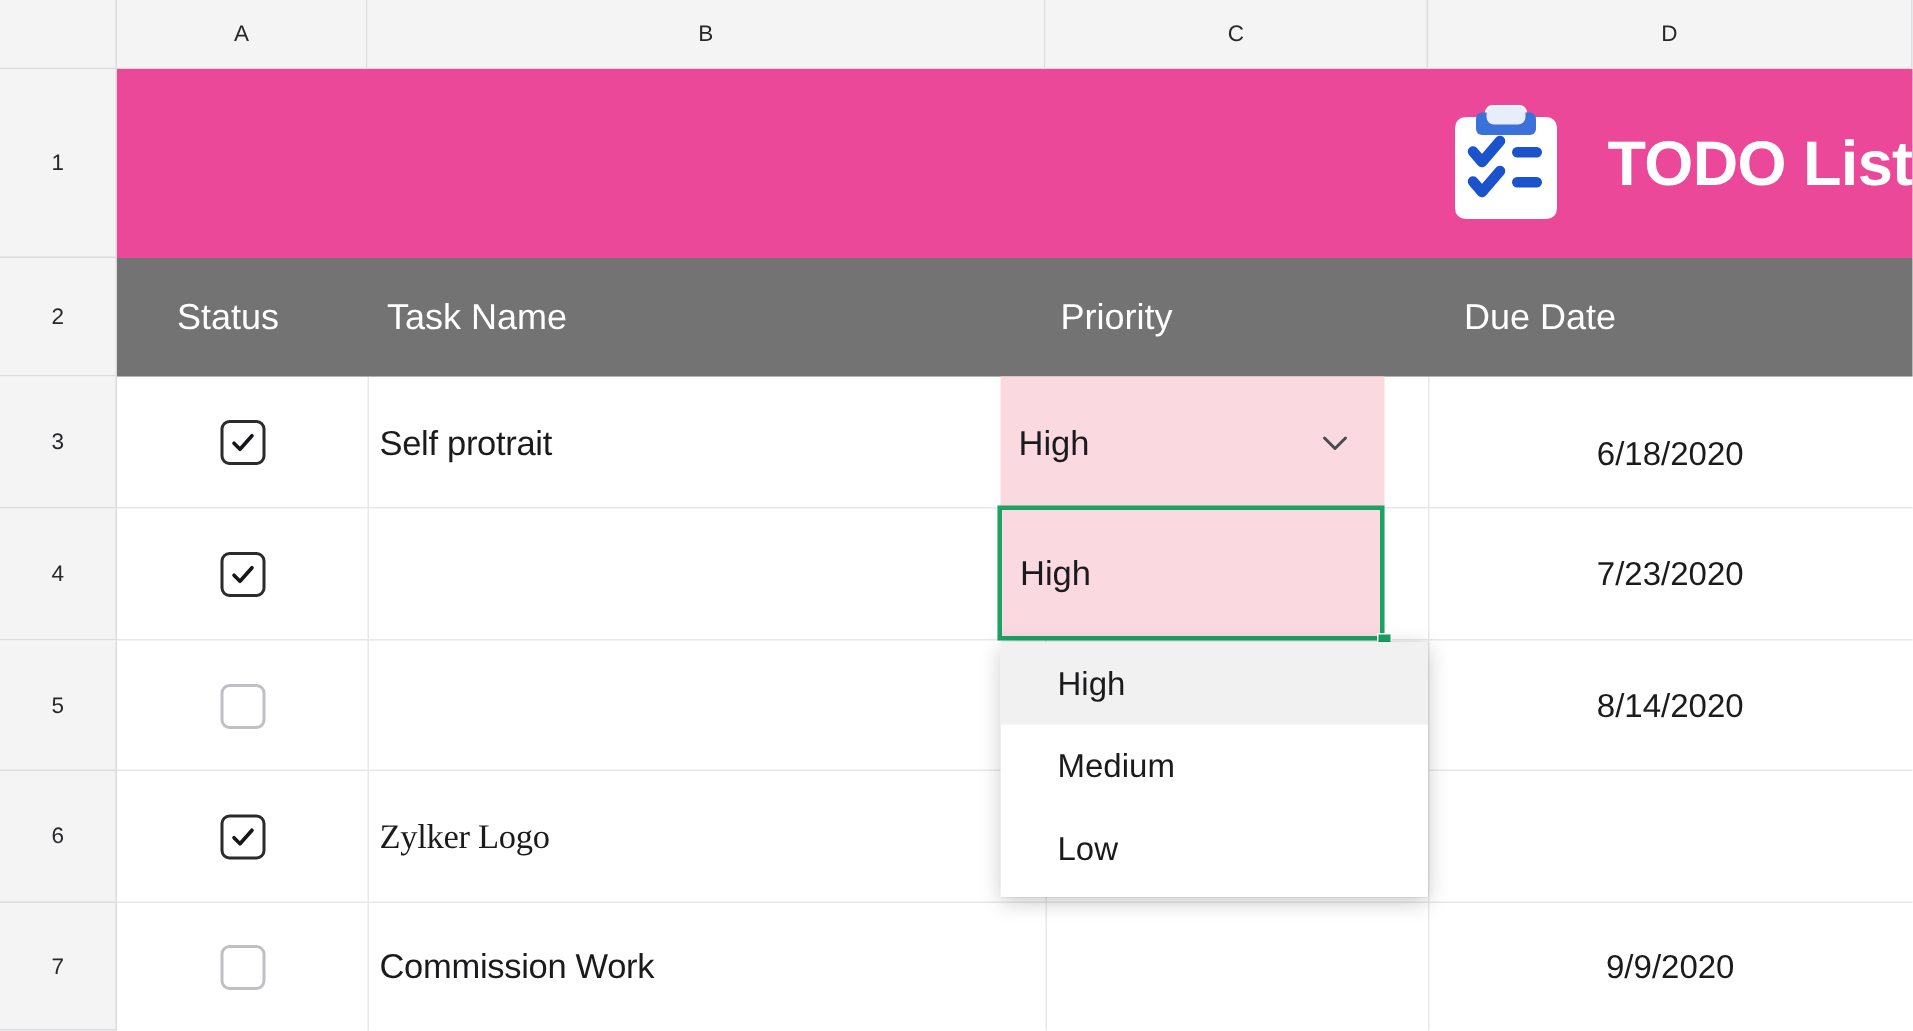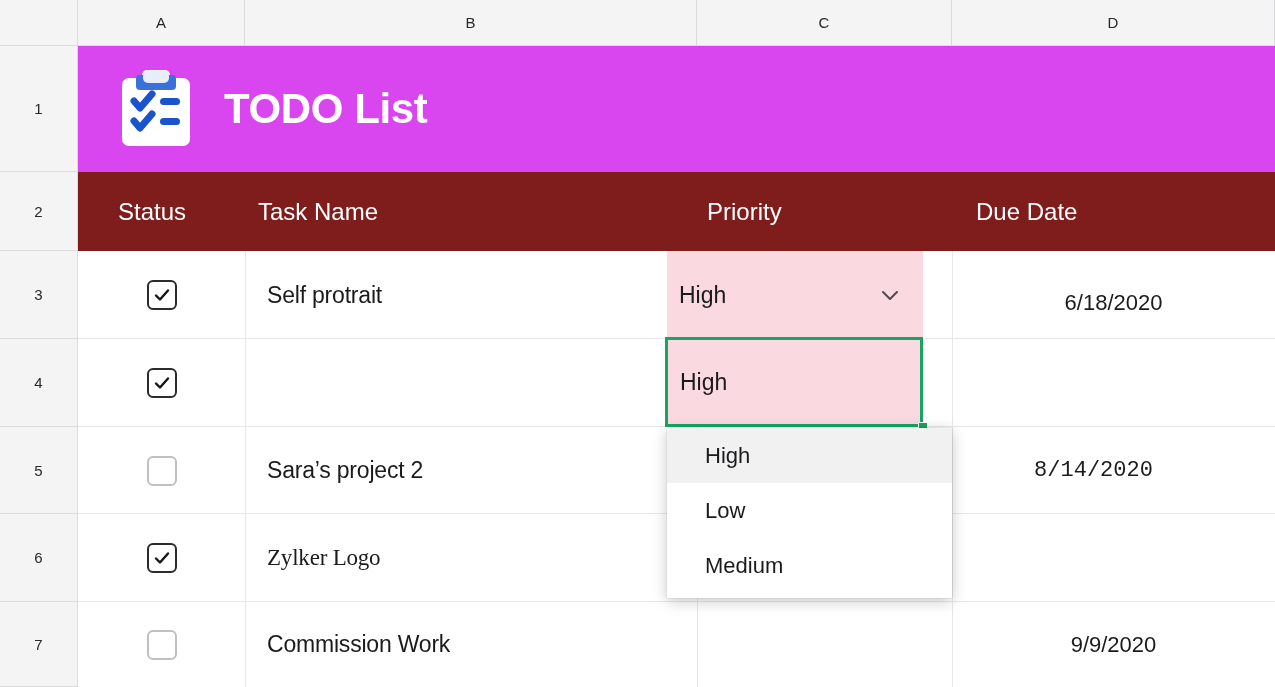--- a/index.html
+++ b/index.html
@@ -91,25 +91,26 @@
     top: 0;
     width: 1px;
     background: #e8e8ea;
   }
 
   
   .title-banner {
     position: absolute;
     left: 78px; top: 46px;
     width: 1197px; height: 126px;
-    background: #d946ef;
+    background: #ec4899;
     display: flex;
     align-items: center;
     padding-left: 42px;
     box-sizing: border-box;
+    justify-content: flex-end;
   }
   .clipboard-icon {
     width: 72px;
     height: 78px;
     flex: 0 0 auto;
     display: block;
   }
   .title-text {
     margin-left: 32px;
     color: #ffffff;
@@ -117,21 +118,21 @@
     font-weight: 600;
     letter-spacing: -0.4px;
     line-height: 1;
   }
 
   
   .table-header {
     position: absolute;
     left: 78px; top: 172px;
     width: 1197px; height: 79px;
-    background: #7f1d1d;
+    background: #737373;
   }
   .th {
     position: absolute;
     top: 0;
     height: 79px;
     display: flex;
     align-items: center;
     color: #ffffff;
     font-size: 24px;
     font-weight: 400;
@@ -144,21 +145,21 @@
     box-sizing: border-box;
     display: flex;
     align-items: center;
     font-size: 22px;
     color: #1b1b1d;
   }
   .cell-status {
     justify-content: center;
   }
   .cell-task {
-    padding-left: 22px;
+    padding-left: 8px;
     font-size: 23px;
     letter-spacing: -0.2px;
   }
   .cell-date {
     justify-content: center;
     font-size: 22px;
   }
 
   
   .checkbox {
@@ -313,46 +314,46 @@
     <span class="checkbox checked">
       <svg width="18" height="18" viewBox="0 0 18 18">
           <path d="M3 9.5 L7 13.5 L15 4.5" stroke="#16161a" stroke-width="2.4" fill="none" stroke-linecap="round" stroke-linejoin="round"></path>
         </svg>
     </span>
   </div>
   <div class="selected-cell" style="left:665px; top:337px; width:258px; height:90px;">
     <span>High</span>
   </div>
   <div class="fill-handle" style="left:918px; top:422px;"></div>
+  <div class="cell cell-date" style="left:952px; top:339px; width:323px; height:88px;">7/23/2020</div>
 
   <div class="cell cell-status" style="left:78px; top:427px; width:167px; height:87px;">
     <span class="checkbox unchecked"></span>
   </div>
-  <div class="cell cell-task" style="left:245px; top:427px; width:452px; height:87px;">Sara’s project 2</div>
   <div class="cell cell-priority" style="left:667px; top:427px; width:256px; height:87px;">
     <span></span>
   </div>
-  <div class="cell cell-date" style="left:932px; top:427px; width:323px; height:87px;font-family:Liberation Mono, monospace;">8/14/2020</div>
+  <div class="cell cell-date" style="left:952px; top:427px; width:323px; height:87px;">8/14/2020</div>
 
   <div class="cell cell-status" style="left:78px; top:514px; width:167px; height:88px;">
     <span class="checkbox checked">
       <svg width="18" height="18" viewBox="0 0 18 18">
           <path d="M3 9.5 L7 13.5 L15 4.5" stroke="#16161a" stroke-width="2.4" fill="none" stroke-linecap="round" stroke-linejoin="round"></path>
         </svg>
     </span>
   </div>
   <div class="cell cell-task" style="left:245px; top:514px; width:452px; height:88px;font-family:Liberation Serif, serif;">Zylker Logo</div>
 
 
   <div class="cell cell-status" style="left:78px; top:602px; width:167px; height:85px;">
     <span class="checkbox unchecked"></span>
   </div>
   <div class="cell cell-task" style="left:245px; top:602px; width:452px; height:85px;">Commission Work</div>
 
   <div class="cell cell-date" style="left:952px; top:602px; width:323px; height:85px;">9/9/2020</div>
 
   <div class="dropdown" style="left:667px; top:428px; width:285px; height:170px;">
     <div class="dd-item active">High</div>
+    <div class="dd-item">Medium</div>
     <div class="dd-item">Low</div>
-    <div class="dd-item">Medium</div>
   </div>
 
 </div>
 
 </body></html>

